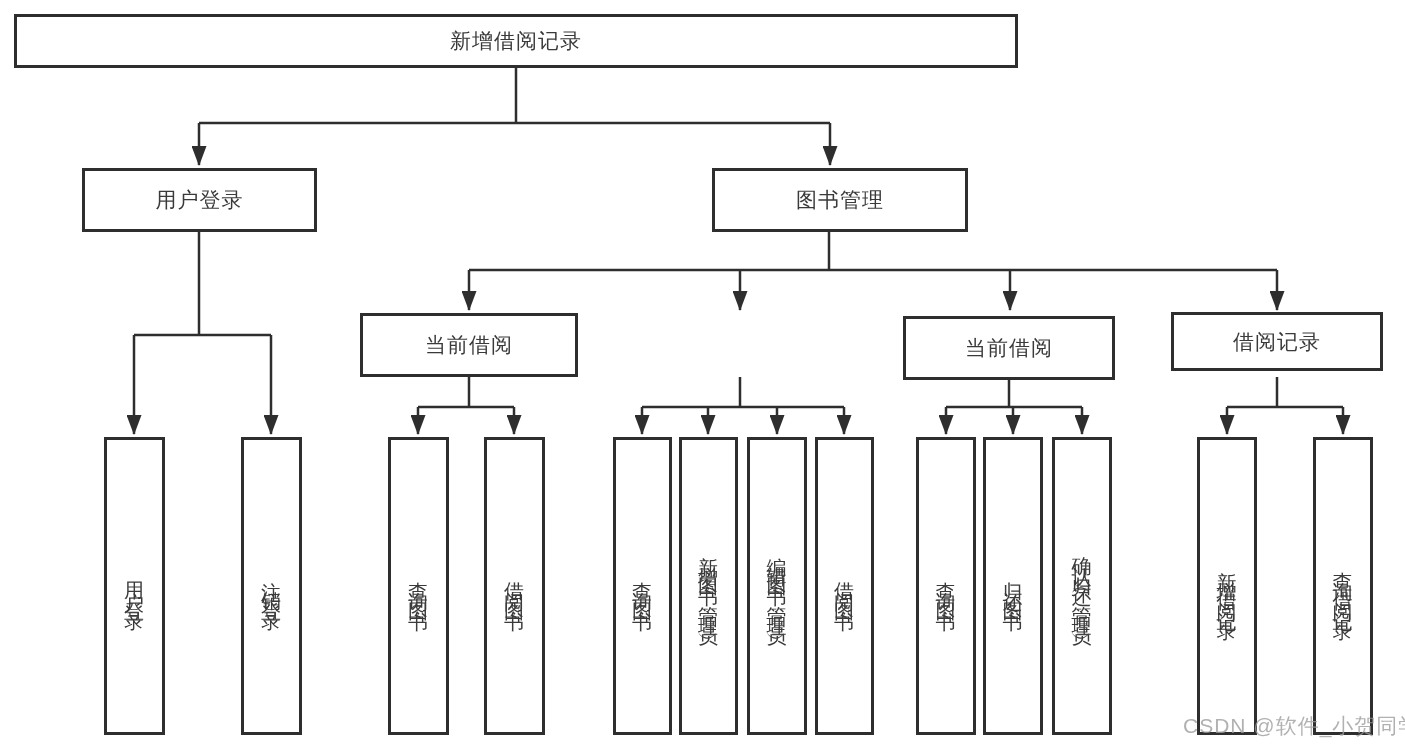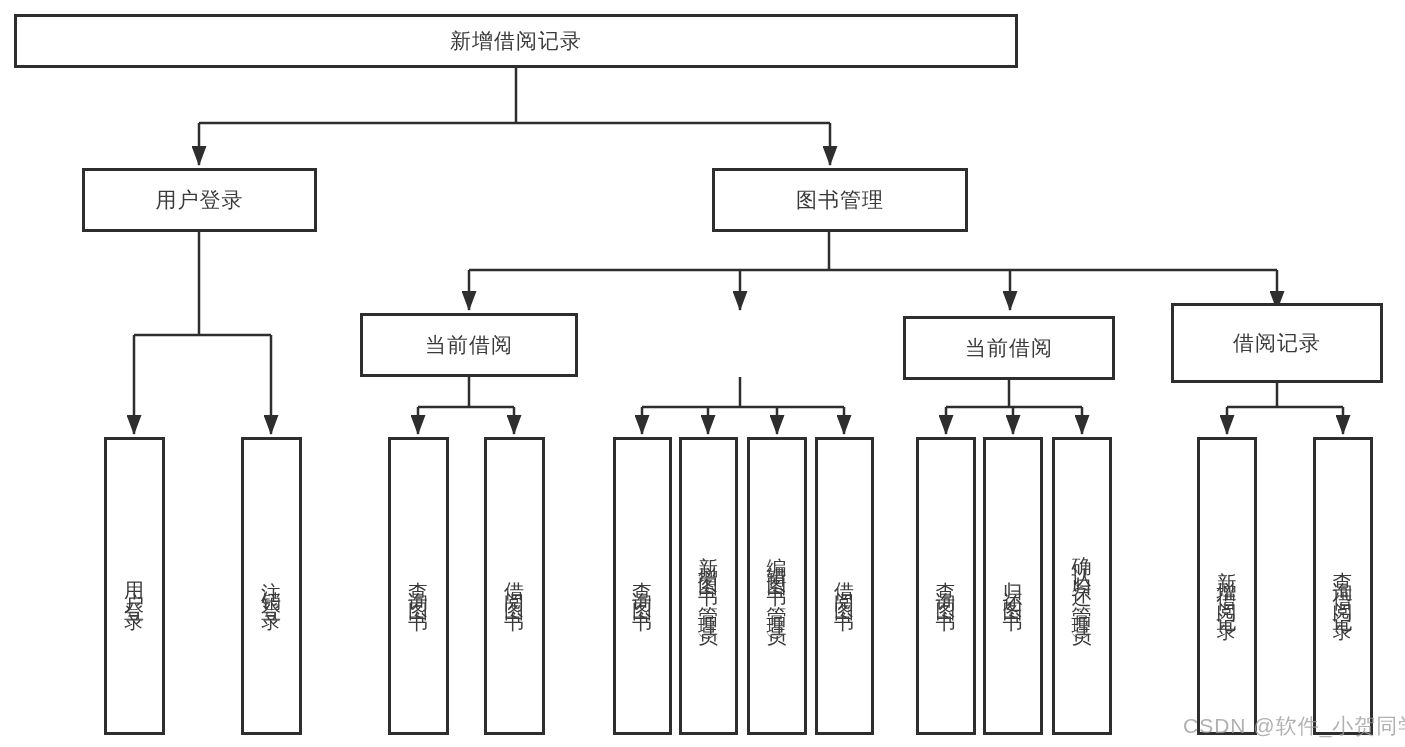--- a/index.html
+++ b/index.html
@@ -104,21 +104,21 @@
   <div class="node hnode" style="left:712px;top:168px;width:256px;height:64px">
     <span class="lbl">图书管理</span>
   </div>
 
   <div class="node hnode" style="left:360px;top:313px;width:218px;height:64px">
     <span class="lbl">当前借阅</span>
   </div>
   <div class="node hnode" style="left:903px;top:316px;width:212px;height:64px">
     <span class="lbl">当前借阅</span>
   </div>
-  <div class="node hnode" style="left:1171px;top:303px;width:212px;height:80px">
+  <div class="node hnode" style="left:1171px;top:312px;width:212px;height:59px">
     <span class="lbl">借阅记录</span>
   </div>
 
   <div class="node vnode" style="left:104px;top:437px;width:61px;height:298px">
     <span class="lbl">用户登录</span>
   </div>
   <div class="node vnode" style="left:241px;top:437px;width:61px;height:298px">
     <span class="lbl">注销登录</span>
   </div>
 

